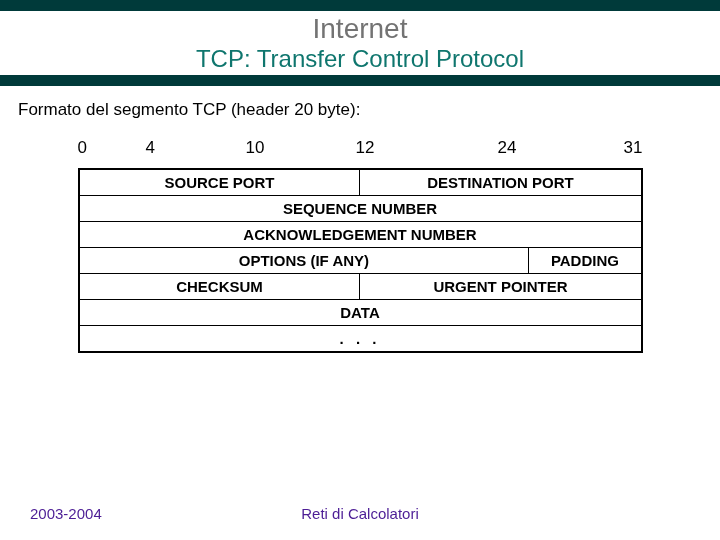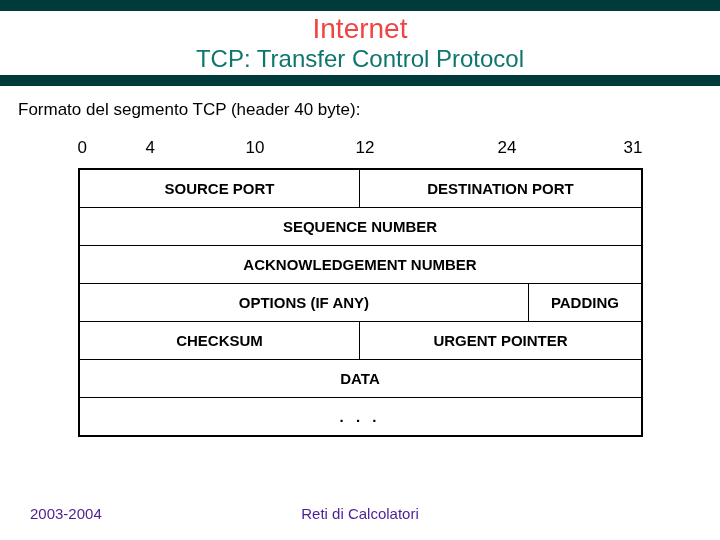--- a/index.html
+++ b/index.html
@@ -21,21 +21,21 @@
     }
     .header-bar .strip {
       background: #fff;
       width: 100%;
       padding: 2px 0;
       text-align: center;
     }
     .title1 {
       font-size: 28px;
       font-weight: 400;
-      color: #ef4444;
+      color: #737373;
     }
     .title2 {
       font-size: 24px;
       font-weight: 400;
       color: #0f766e;
     }
     .content {
       padding: 14px 18px 0 18px;
     }
     .desc {
@@ -61,21 +61,21 @@
     .tcp-table {
       width: 100%;
       border-collapse: collapse;
       border: 2px solid #000;
     }
     .tcp-table td {
       border: 1.5px solid #000;
       text-align: center;
       font-weight: 700;
       font-size: 15px;
-      padding: 10px 4px;
+      padding: 4px 4px;
       font-family: Arial, sans-serif;
       vertical-align: middle;
     }
     .footer {
       position: absolute;
       bottom: 18px;
       left: 0;
       width: 100%;
       display: flex;
       font-size: 15px;
@@ -99,21 +99,21 @@
 <body>
 
 <div class="header-bar">
   <div class="strip">
     <div class="title1">Internet</div>
     <div class="title2">TCP: Transfer Control Protocol</div>
   </div>
 </div>
 
 <div class="content">
-  <div class="desc">Formato del segmento TCP  (header 40 byte):</div>
+  <div class="desc">Formato del segmento TCP  (header 20 byte):</div>
 
   <div class="diagram">
     <div class="bit-row">
       <span style="left:0">0</span>
       <span style="left:68px">4</span>
       <span style="left:168px">10</span>
       <span style="left:278px">12</span>
       <span style="left:420px">24</span>
       <span style="right:0">31</span>
     </div>

